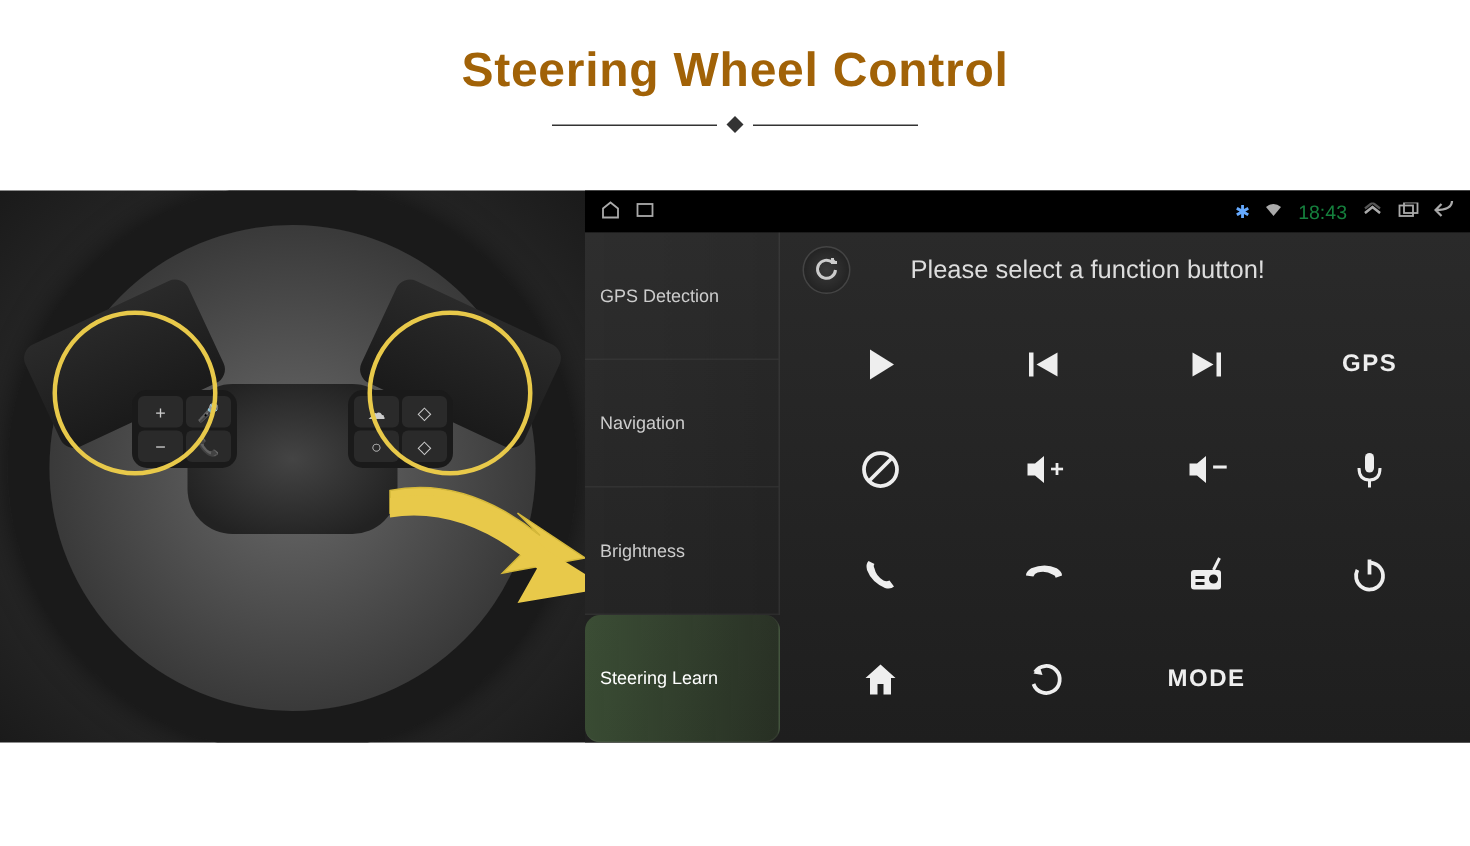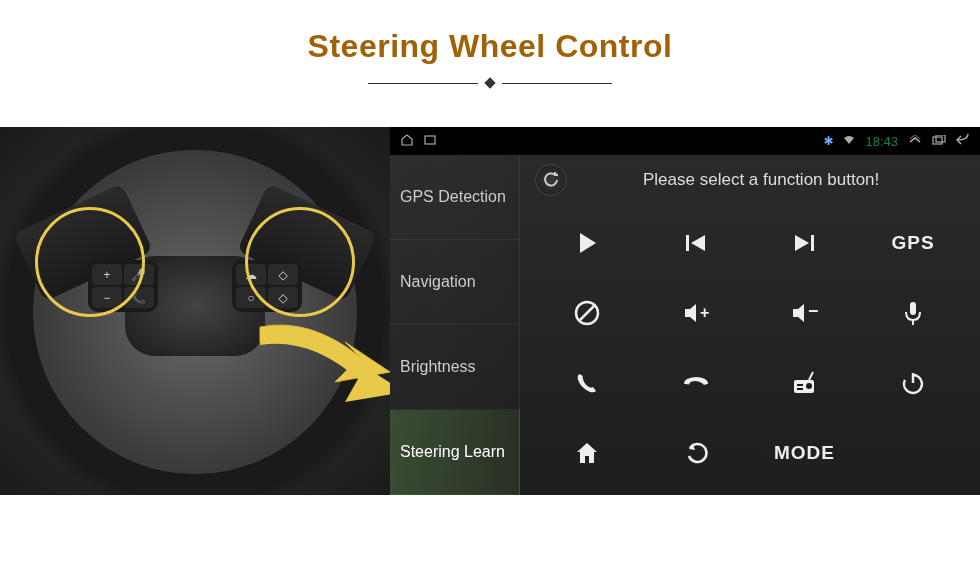--- a/index.html
+++ b/index.html
@@ -167,30 +167,31 @@
 .sidebar {
   width: 130px;
   display: flex;
   flex-direction: column;
 }
 .sidebar-item {
   flex: 1;
   display: flex;
   align-items: center;
   padding-left: 10px;
-  font-size: 16px;
+  font-size: 12px;
   color: #ccc;
   border-bottom: 1px solid rgba(255,255,255,0.05);
   border-right: 1px solid rgba(255,255,255,0.05);
   cursor: pointer;
   background: linear-gradient(to right, rgba(255,255,255,0.02), transparent);
 }
 .sidebar-item.active {
   background: linear-gradient(to right, rgba(120,180,100,0.3), rgba(80,120,60,0.2));
   color: #fff;
+  border-radius: 10px;
 }
 .content {
   flex: 1;
   display: flex;
   flex-direction: column;
 }
 .content-header {
   height: 50px;
   display: flex;
   align-items: center;
@@ -203,41 +204,40 @@
   border-radius: 50%;
   background: radial-gradient(circle, #3a3a3a, #1a1a1a);
   display: flex;
   align-items: center;
   justify-content: center;
   border: 1px solid #444;
 }
 .instruction {
   color: #ddd;
   font-size: 17px;
-  margin-left: 36px;
 }
 .grid {
   flex: 1;
   display: grid;
   grid-template-columns: repeat(4, 1fr);
   grid-template-rows: repeat(4, 1fr);
   padding: 5px 15px 10px;
   gap: 5px;
 }
 .grid-cell {
   display: flex;
   align-items: center;
   justify-content: center;
   color: #eee;
   font-size: 15px;
   font-weight: bold;
   cursor: pointer;
 }
 .grid-cell svg { width: 30px; height: 30px; }
-.icon-txt { font-size: 19px; letter-spacing: 1px; }
+.icon-txt { font-size: 16px; letter-spacing: 1px; }
 </style>
 </head>
 <body>
 
 <div class="header">
   <div class="title">Steering Wheel Control</div>
   <div class="divider">
     <div class="line"></div>
       <div class="diamond"></div>
       <div class="line"></div>

